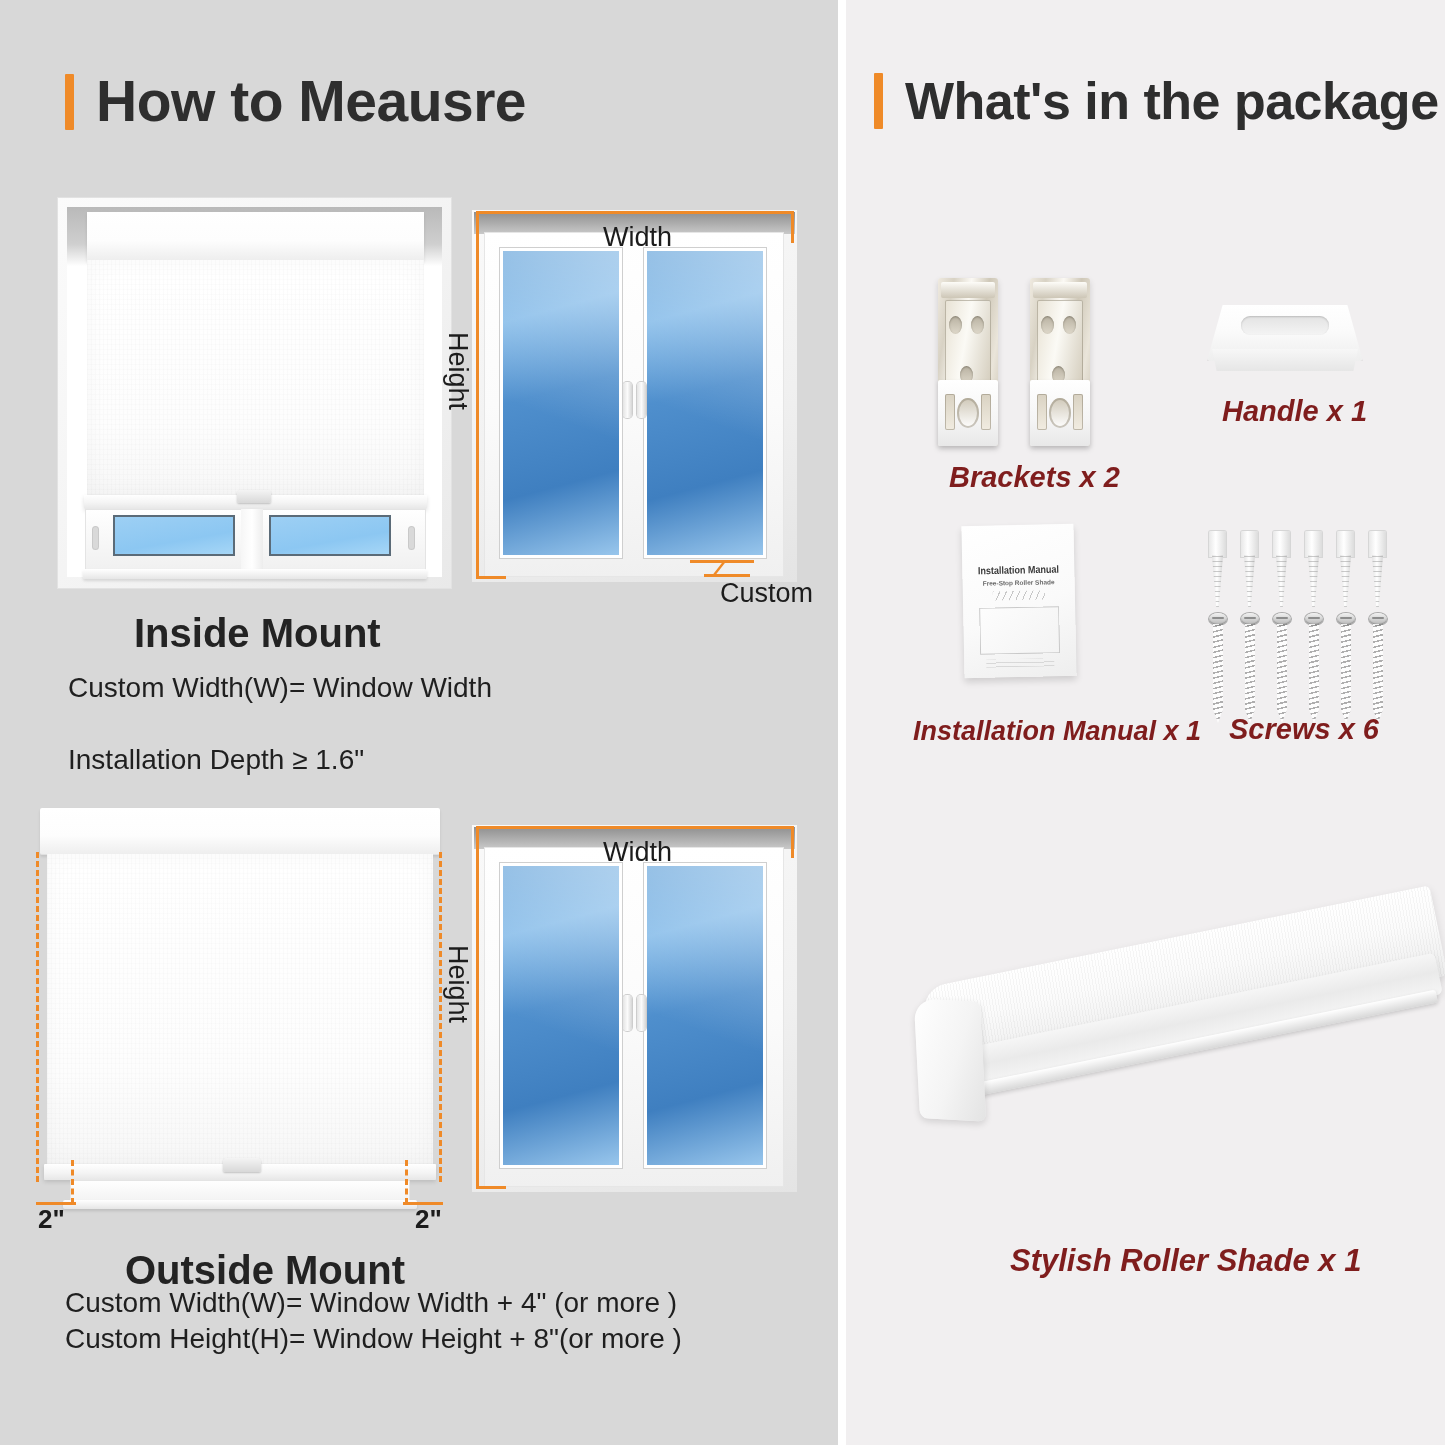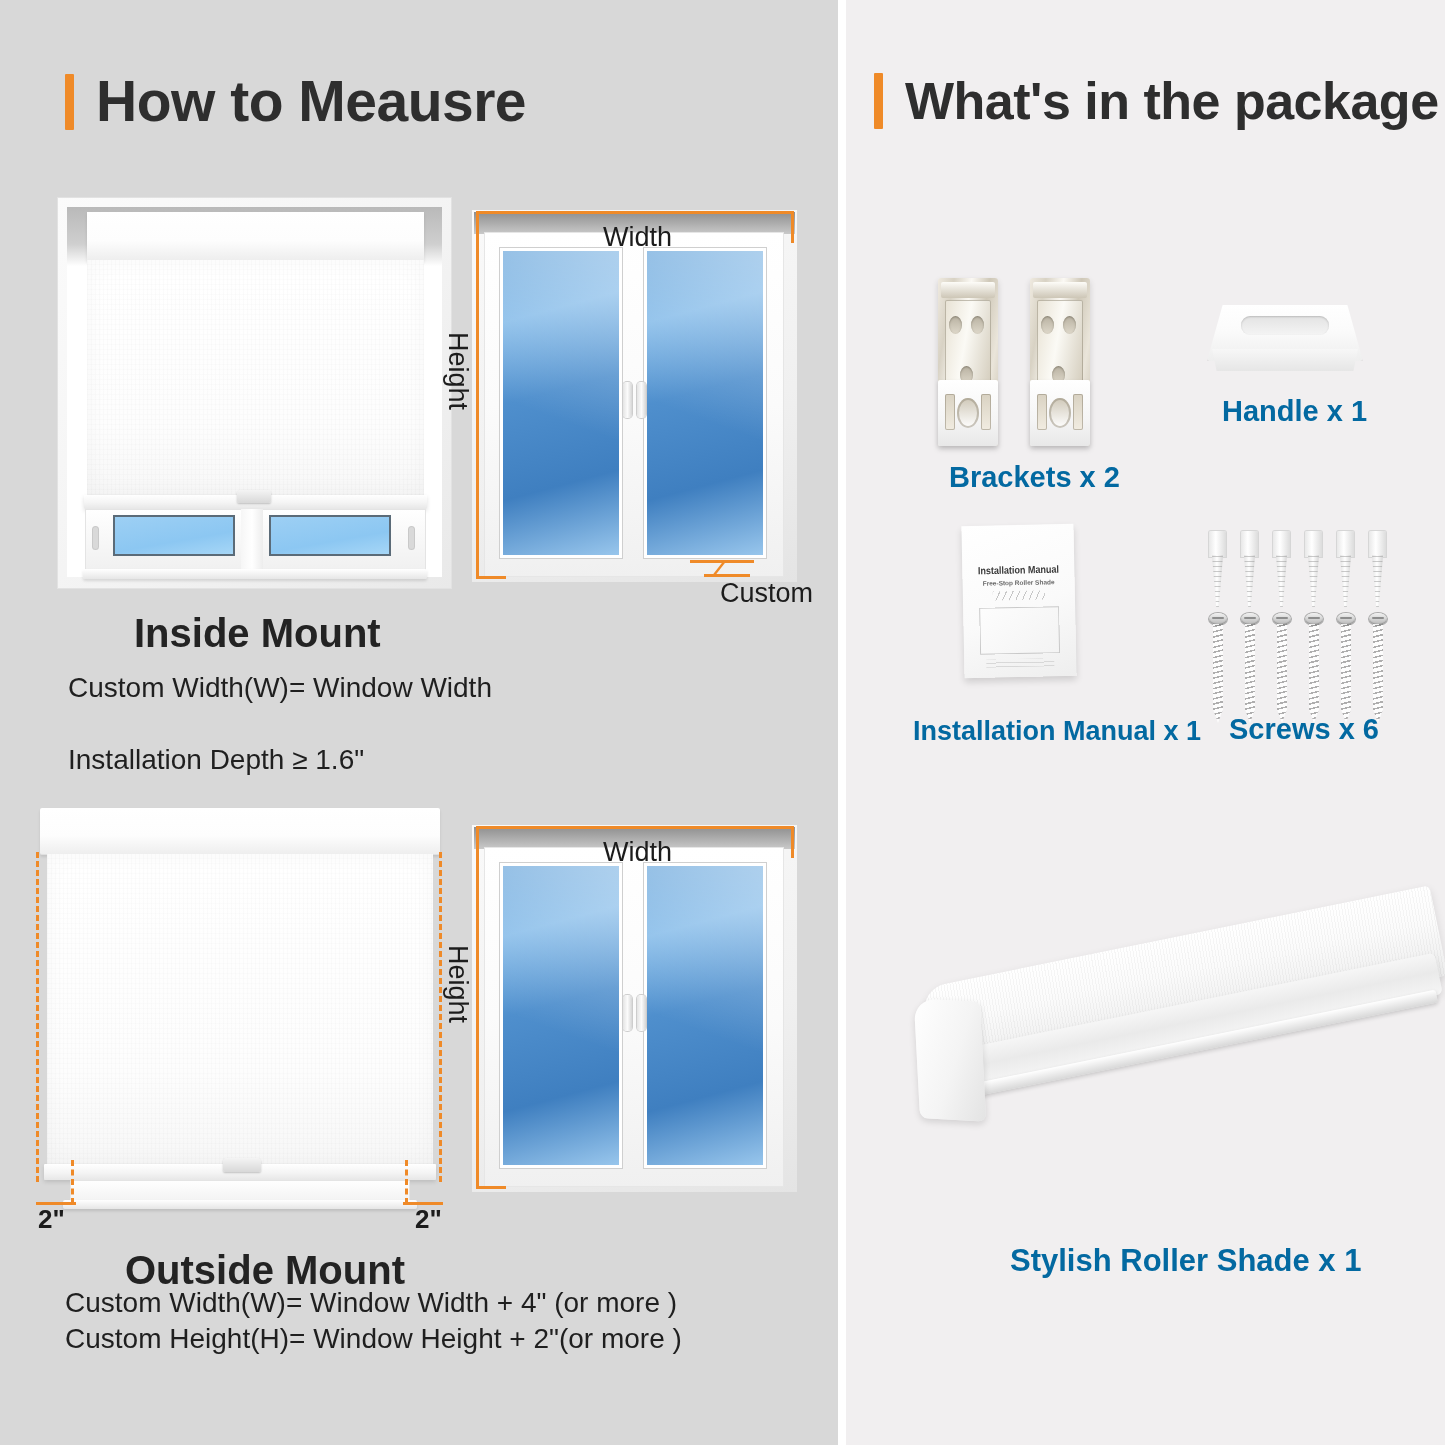--- a/index.html
+++ b/index.html
@@ -148,21 +148,21 @@
   
   .mount-title{
     position:absolute;font-size:40px;font-weight:bold;color:#232323;white-space:nowrap;
   }
   .copy{
     position:absolute;font-size:28px;color:#1f1f1f;line-height:1.28;white-space:nowrap;
   }
 
   
   .part-label{
-    position:absolute;font-weight:bold;color:#0369a1;
+    position:absolute;font-style:italic;font-weight:bold;color:#7f1d1d;
     white-space:nowrap;
   }
 
   
   .bracket{
     position:absolute;width:60px;height:168px;
     background:linear-gradient(100deg,#efeae0 0%,#d8d2c4 18%,#fbf9f4 38%,#cfc8b8 58%,#eae5da 78%,#c9c2b2 100%);
     border-radius:3px 3px 2px 2px;
     box-shadow:0 3px 6px rgba(0,0,0,.14);
   }
@@ -435,21 +435,21 @@
     <div class="mk mk-v" style="left:329px;top:11px;height:32px;"></div>
     <span class="lbl" style="left:141px;top:22px;">Width</span>
 
     <div class="mk mk-v" style="left:14px;top:11px;height:363px;"></div>
     <div class="mk mk-h" style="left:14px;top:371px;width:30px;"></div>
     <span class="lbl lbl-vert" style="left:11px;top:130px;">Height</span>
   </div>
 
   <span class="mount-title" style="left:125px;top:1225px;margin-top:23px;">Outside Mount</span>
   <span class="copy" style="left:65px;top:1285px;">Custom Width(W)= Window Width + 4" (or more )</span>
-  <span class="copy" style="left:65px;top:1321px;">Custom Height(H)= Window Height + 2"(or more )</span>
+  <span class="copy" style="left:65px;top:1321px;">Custom Height(H)= Window Height + 8"(or more )</span>
 
   <div class="panel-right"></div>
 
   <div class="heading" id="heading-right">
     <span class="accent"></span>
     <span class="htext">What's in the package</span>
   </div>
 
   <div class="bracket" style="left:938px;top:278px;">
     <div class="b-top"></div>

